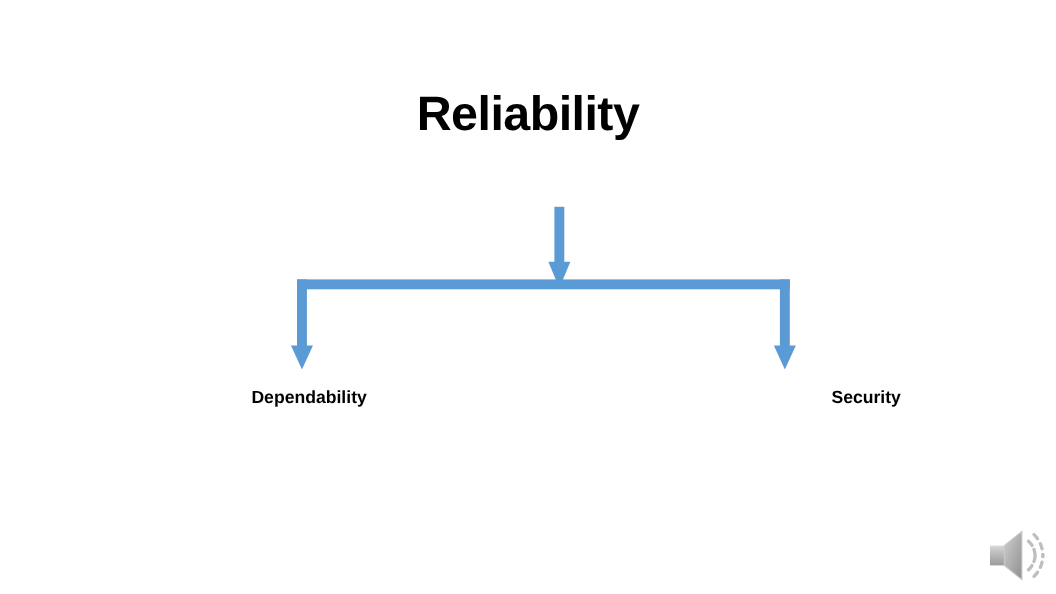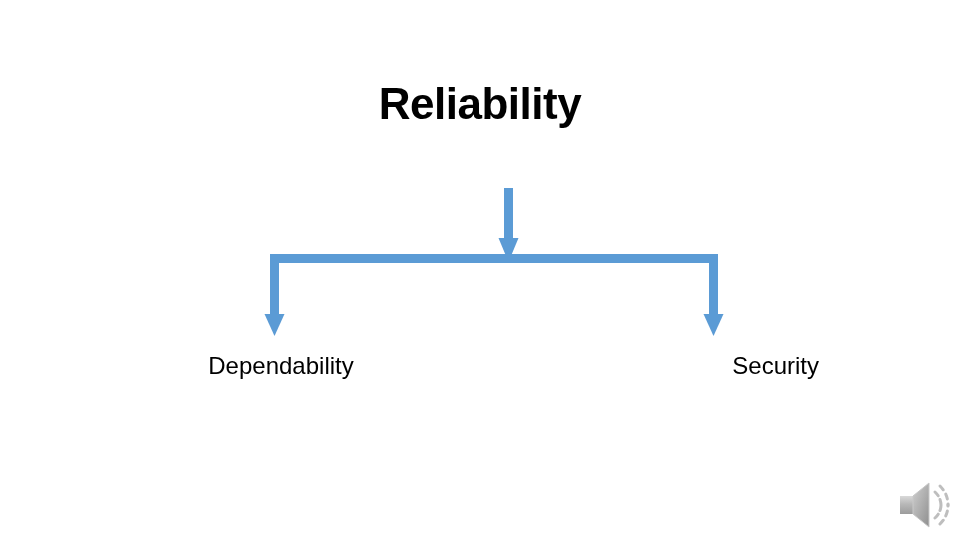--- a/index.html
+++ b/index.html
@@ -44,22 +44,22 @@
     top: 0;
     width: 960px;
     height: 540px;
     pointer-events: none;
   }
 
   
   .node-label {
     position: absolute;
     text-align: center;
-    font-size: 24px;
-    font-weight: normal;
+    font-size: 16px;
+    font-weight: bold;
     color: #000000;
     white-space: nowrap;
     line-height: 1.2;
   }
   #label-dependability {
     left: 151px;
     top: 352px;
     width: 260px;
   }
   #label-security {

